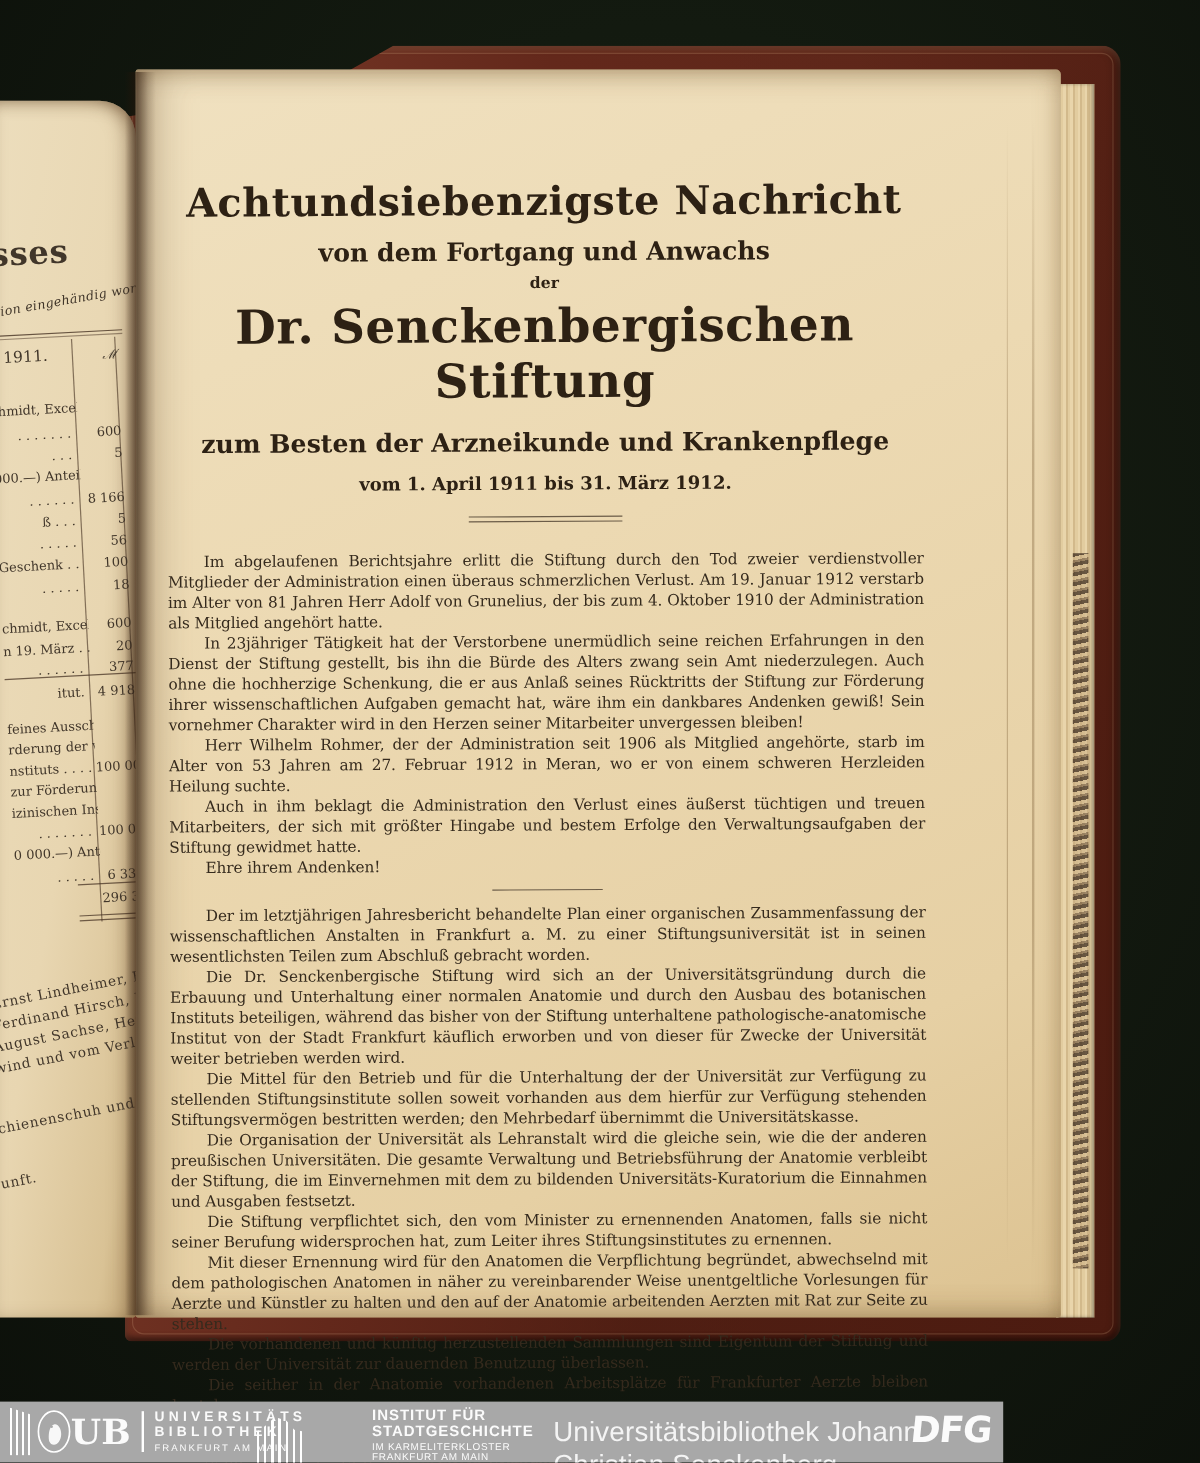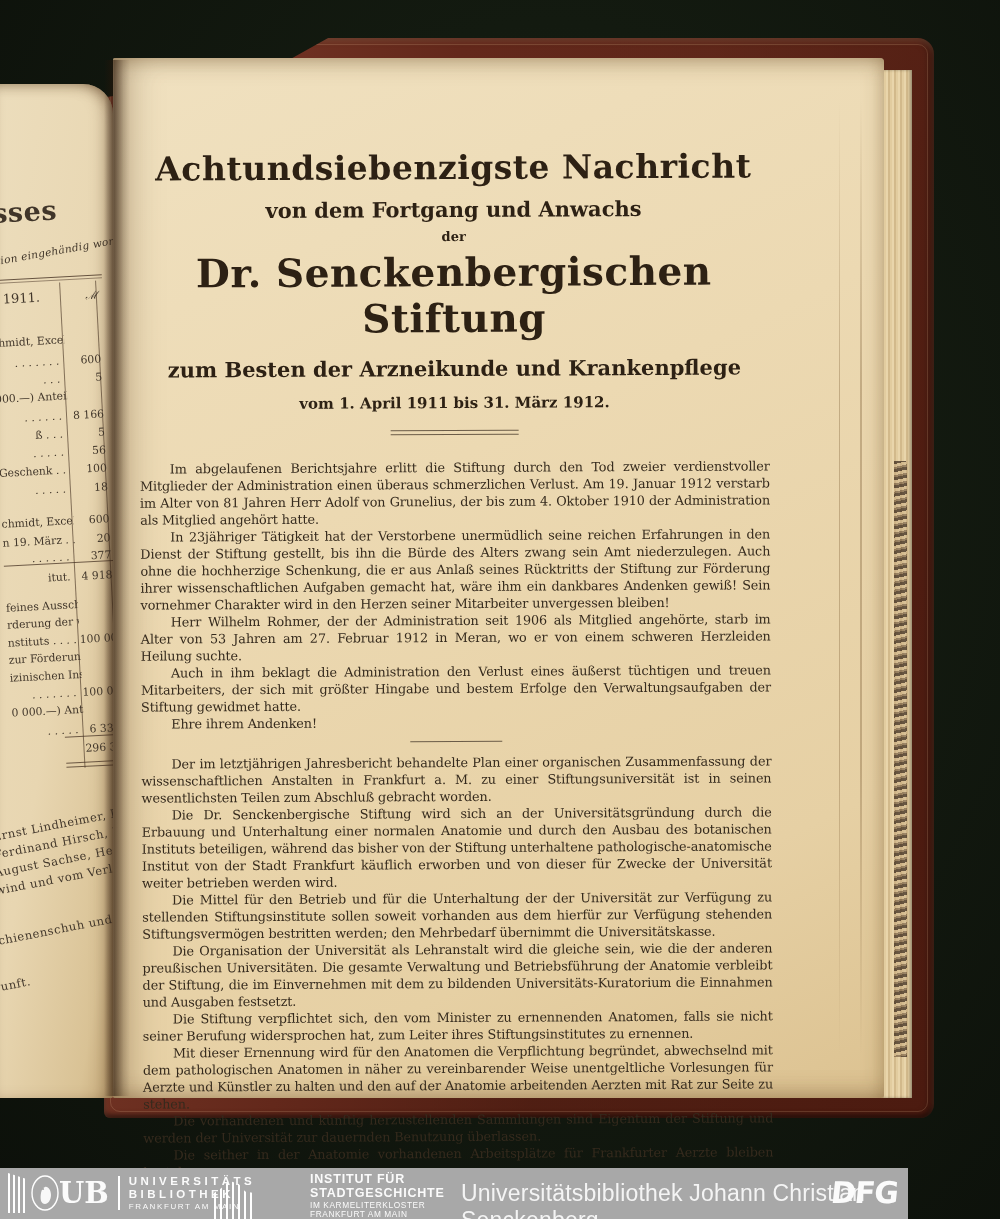--- a/index.html
+++ b/index.html
@@ -69,21 +69,21 @@
   .t2{font-size:21px;margin:0 0 7px;}
   .t3{font-size:13px;margin:0 0 5px;font-weight:bold;}
   .t4{font-size:39px;margin:0 0 15px;letter-spacing:.5px;}
   .t5{font-size:21px;margin:0 0 13px;}
   .t6{font-size:15px;margin:0;}
   .divider{width:128px;height:3px;border-top:1px solid #6b5c48;border-bottom:1px solid #6b5c48;margin:18px auto 24px;}
   .divider.d2{width:92px;height:0;border-bottom:none;margin:10px auto 12px;}
   .body p{margin:0;font-size:12.8px;line-height:17px;text-align:justify;text-indent:30px;letter-spacing:-.1px;}
 
   
-  .footer{position:absolute;left:0;top:1168px;width:908px;height:51px;background:#a8a8a8;color:#fbfbfb;
+  .footer{position:absolute;left:0;top:1168px;width:836px;height:51px;background:#a8a8a8;color:#fbfbfb;
           font-family:"Liberation Sans", sans-serif;}
   .ub{position:absolute;left:8px;top:5px;display:flex;align-items:center;gap:5px;}
   .ub-lines{width:17px;height:40px;background:repeating-linear-gradient(90deg,#fff 0 2px,transparent 2px 5px);
             clip-path:polygon(0 0,100% 14%,100% 100%,0 100%);}
   .ub-portrait{width:30px;height:38px;}
   .ub-abbr{font-family:"DejaVu Serif", serif;font-weight:bold;font-size:29px;line-height:1;margin-left:-6px;}
   .vdiv{width:2px;height:34px;background:#fff;margin:0 4px;}
   .ub-text{display:flex;flex-direction:column;line-height:1.15;}
   .ub-text .l1,.ub-text .l2{font-size:11.5px;font-weight:bold;letter-spacing:3.5px;}
   .ub-text .l3{font-size:8px;letter-spacing:1.6px;margin-top:1px;}

